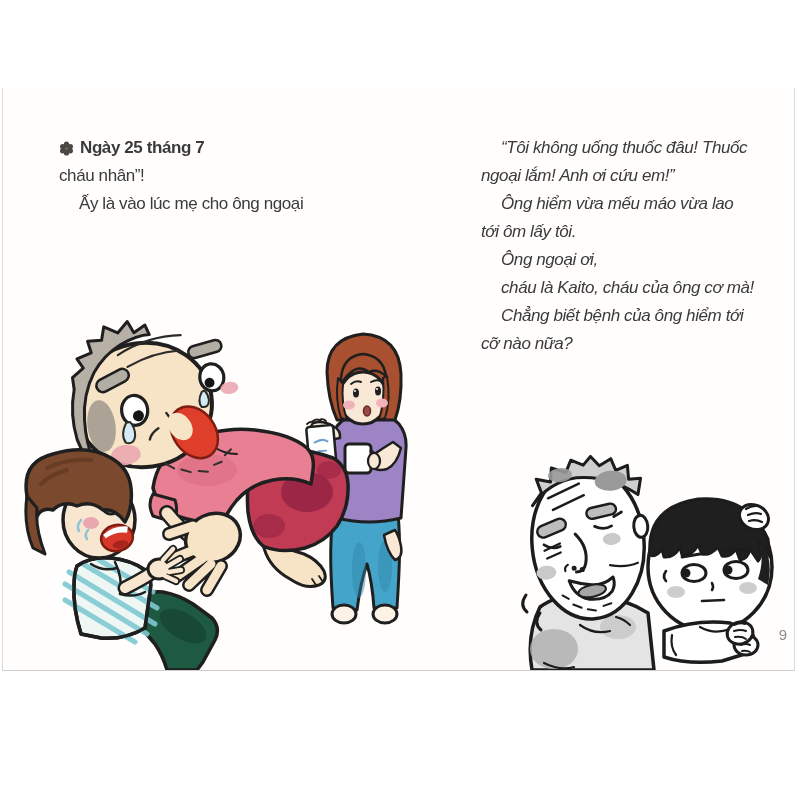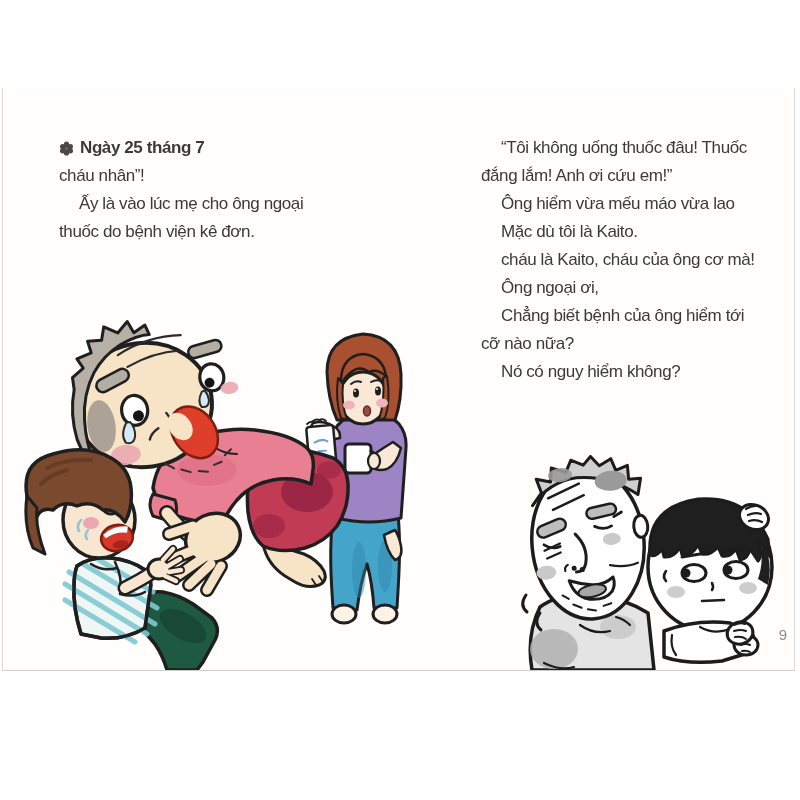--- a/index.html
+++ b/index.html
@@ -6,21 +6,21 @@
   .stage{position:relative;width:800px;height:800px;background:#ffffff;overflow:hidden;
          font-family:"Liberation Sans","DejaVu Sans",sans-serif;}
   .scan-area{position:absolute;left:2px;top:88px;width:791px;height:582px;
              background:#fffefd;border-left:1px solid #d9d9d9;border-right:1px solid #d9d9d9;
              border-bottom:1px solid #cfcfcf;}
   .text-block{position:absolute;color:#3a3a3a;font-size:17px;line-height:28px;
               letter-spacing:-0.4px;}
   .text-block .line{height:28px;white-space:nowrap;}
   .text-block .indent{padding-left:20px;}
   .tb-left{left:56px;top:46px;width:370px;}
-  .tb-right{left:478px;top:46px;width:310px;}
+  .tb-right{left:478px;top:46px;width:310px;font-style:italic;}
   .hline{font-weight:bold;display:flex;align-items:center;gap:6px;}
   .seal{display:inline-flex;width:15px;height:15px;flex:0 0 15px;}
   .illus-left{position:absolute;left:4px;top:220px;width:442px;height:362px;}
   .illus-right{position:absolute;left:493px;top:367px;width:300px;height:215px;}
   .page-number{position:absolute;left:770px;top:538px;width:20px;color:#8c8c8c;
                font-size:15px;text-align:center;}
   svg{display:block;}
 </style>
 </head>
 <body>
@@ -41,33 +41,31 @@
                 <circle cx="3.6" cy="5.5" r="2.6"></circle>
               <circle cx="7.5" cy="7.6" r="3.1"></circle>
             </g>
             <circle cx="7.5" cy="7.6" r="1.4" fill="#6e6a63"></circle>
           </svg>
         </span>
         <span>Ngày 25 tháng 7</span>
       </div>
       <div class="line">cháu nhân”!</div>
       <div class="line indent">Ấy là vào lúc mẹ cho ông ngoại</div>
-      <div class="line">thuốc do bệnh viện kê đơn.</div>
     </div>
 
     <div class="text-block tb-right">
       <div class="line indent">“Tôi không uống thuốc đâu! Thuốc</div>
-      <div class="line">đắng lắm! Anh ơi cứu em!”</div>
+      <div class="line">ngoại lắm! Anh ơi cứu em!”</div>
       <div class="line indent">Ông hiểm vừa mếu máo vừa lao</div>
-      <div class="line indent">Mặc dù tôi là Kaito.</div>
+      <div class="line">tới ôm lấy tôi.</div>
+      <div class="line indent">Ông ngoại ơi,</div>
       <div class="line indent">cháu là Kaito, cháu của ông cơ mà!</div>
-      <div class="line indent">Ông ngoại ơi,</div>
       <div class="line indent">Chẳng biết bệnh của ông hiểm tới</div>
       <div class="line">cỡ nào nữa?</div>
-      <div class="line indent">Nó có nguy hiểm không?</div>
     </div>
 
     <svg class="illus-left" viewBox="0 0 442 362" stroke-linecap="round" stroke-linejoin="round">
 
       <g>
         <rect x="350" y="106" width="14" height="12" fill="#f9e8d6" stroke="#1f1f1f" stroke-width="2.5"></rect>
         <path d="M326,208 C322,240 324,272 326,300 L350,302 C352,286 355,270 360,256
                  C364,270 366,286 367,300 L390,300 C392,268 394,236 391,206 Z" fill="#44a4ca" stroke="#1f1f1f" stroke-width="3"></path>
         <ellipse cx="352" cy="262" rx="7" ry="28" fill="#2f86a8" opacity="0.45"></ellipse>
         <ellipse cx="378" cy="258" rx="7" ry="26" fill="#2f86a8" opacity="0.45"></ellipse>

